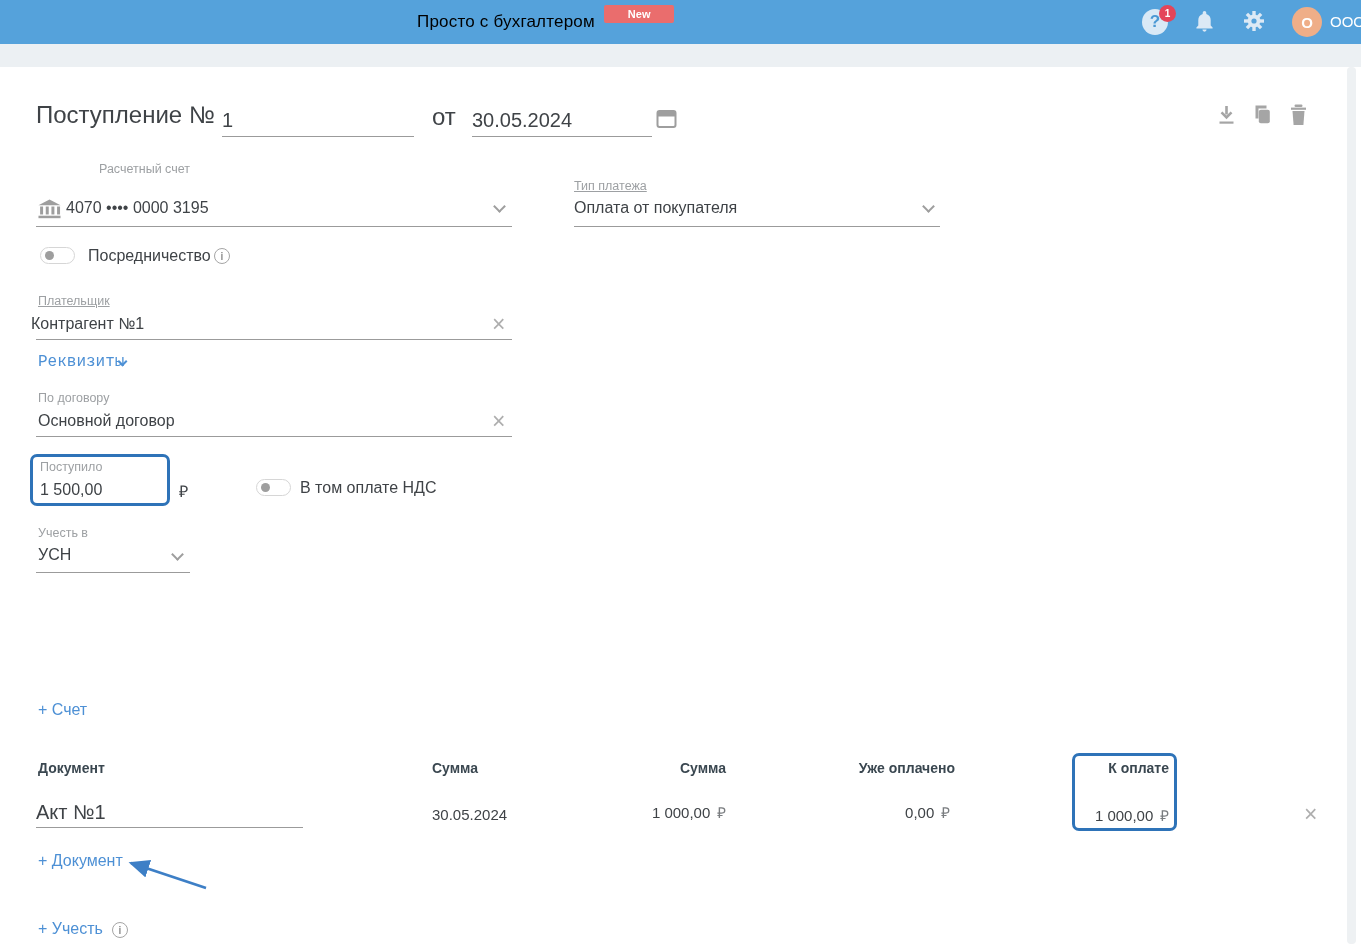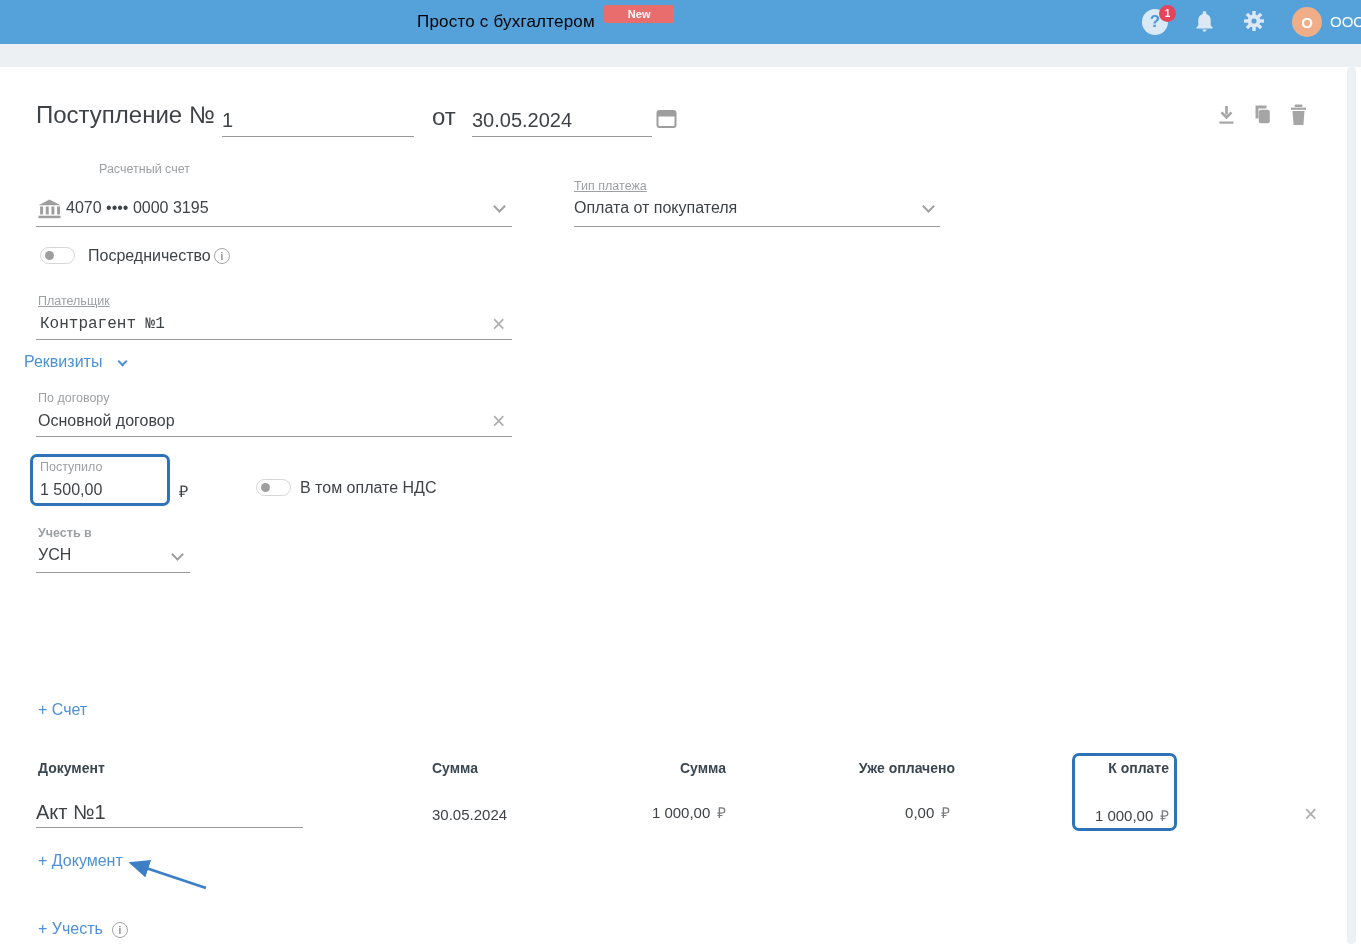--- a/index.html
+++ b/index.html
@@ -153,41 +153,41 @@
   <span class="lbl" style="left:574px; top:179px;text-decoration:underline;">Тип платежа</span>
   <span class="val" style="left:574px; top:199px;">Оплата от покупателя</span>
   <span class="chev" style="left:924px; top:202px;"></span>
   <div class="uline" style="left:574px; top:226px; width:366px;"></div>
 
   <div class="toggle" style="left:40px; top:247px;"></div>
   <span class="val" style="left:88px; top:247px;">Посредничество</span>
   <div class="info-i" style="left:214px; top:248px;">i</div>
 
   <span class="lbl" style="left:38px; top:294px;text-decoration:underline;">Плательщик</span>
-  <span class="val" style="left:40px; top:315px;font-family:Liberation Mono, monospace;">Контрагент №1</span>
+  <span class="val" style="left:31px; top:315px;">Контрагент №1</span>
   <span class="clear-x" style="left:492px; top:313px;">×</span>
   <div class="uline" style="left:36px; top:339px; width:476px;"></div>
 
-  <span class="blue-link" style="left:24px; top:353px;">Реквизиты</span>
+  <span class="blue-link" style="left:38px; top:353px;font-family:Liberation Mono, monospace;">Реквизиты</span>
   <span class="chev chev-blue" style="left:119px; top:358px;"></span>
 
   <span class="lbl" style="left:38px; top:391px;">По договору</span>
   <span class="val" style="left:38px; top:412px;">Основной договор</span>
   <span class="clear-x" style="left:492px; top:410px;">×</span>
   <div class="uline" style="left:36px; top:436px; width:476px;"></div>
 
   <div class="callout" style="left:30px; top:454px; width:140px; height:52px;"></div>
   <span class="lbl" style="left:40px; top:460px;text-align:center;">Поступило</span>
   <span class="val" style="left:40px; top:481px;">1 500,00</span>
   <span class="val" style="left:179px; top:480px;">₽</span>
 
   <div class="toggle" style="left:256px; top:479px;"></div>
   <span class="val" style="left:300px; top:479px;">В том оплате НДС</span>
 
-  <span class="lbl" style="left:38px; top:526px;font-weight:bold;">Учесть в</span>
+  <span class="lbl" style="left:38px; top:526px;">Учесть в</span>
   <span class="val" style="left:38px; top:546px;">УСН</span>
   <span class="chev" style="left:173px; top:550px;"></span>
   <div class="uline" style="left:36px; top:572px; width:154px;"></div>
 
 
   <span class="blue-link" style="left:38px; top:701px;">+ Счет</span>
 
   <span class="th" style="left:38px; top:760px;">Документ</span>
   <span class="th" style="left:432px; top:760px;">Сумма</span>
   <span class="th num-cell" style="left:560px; top:760px; width:166px;">Сумма</span>

